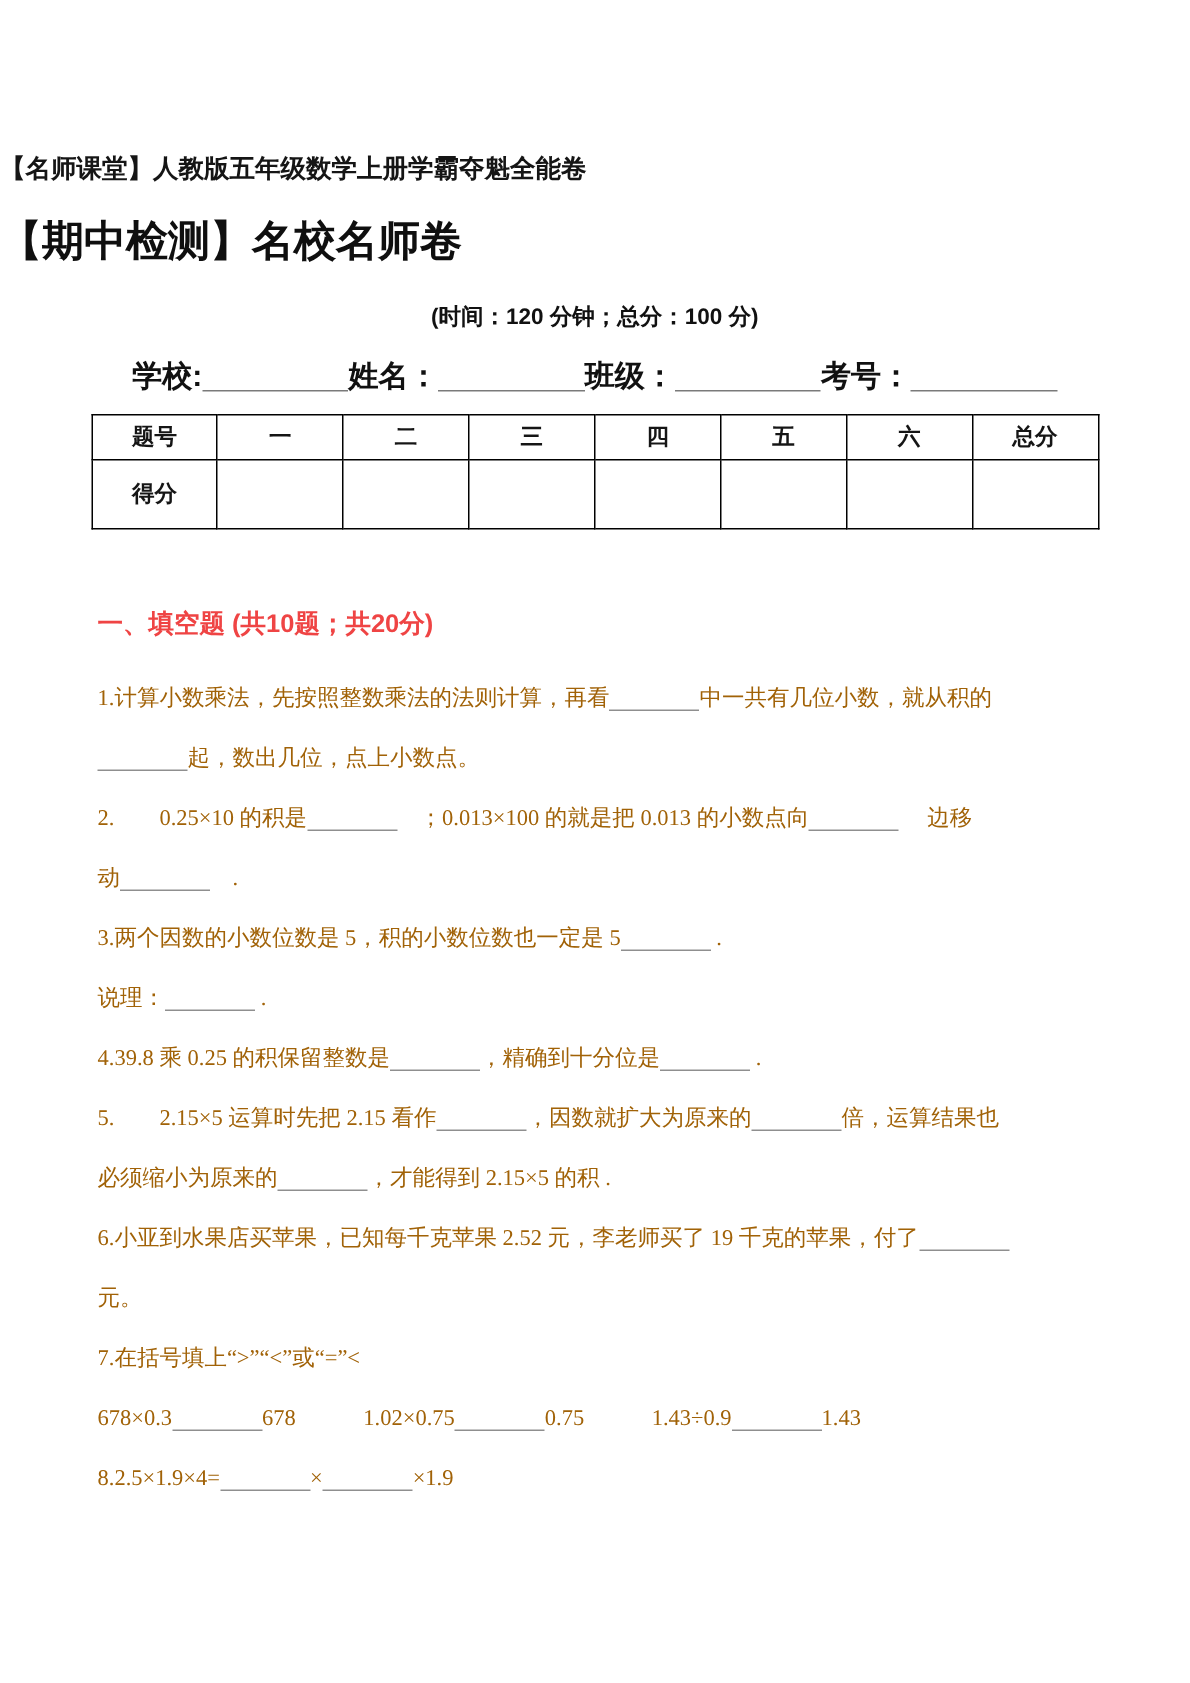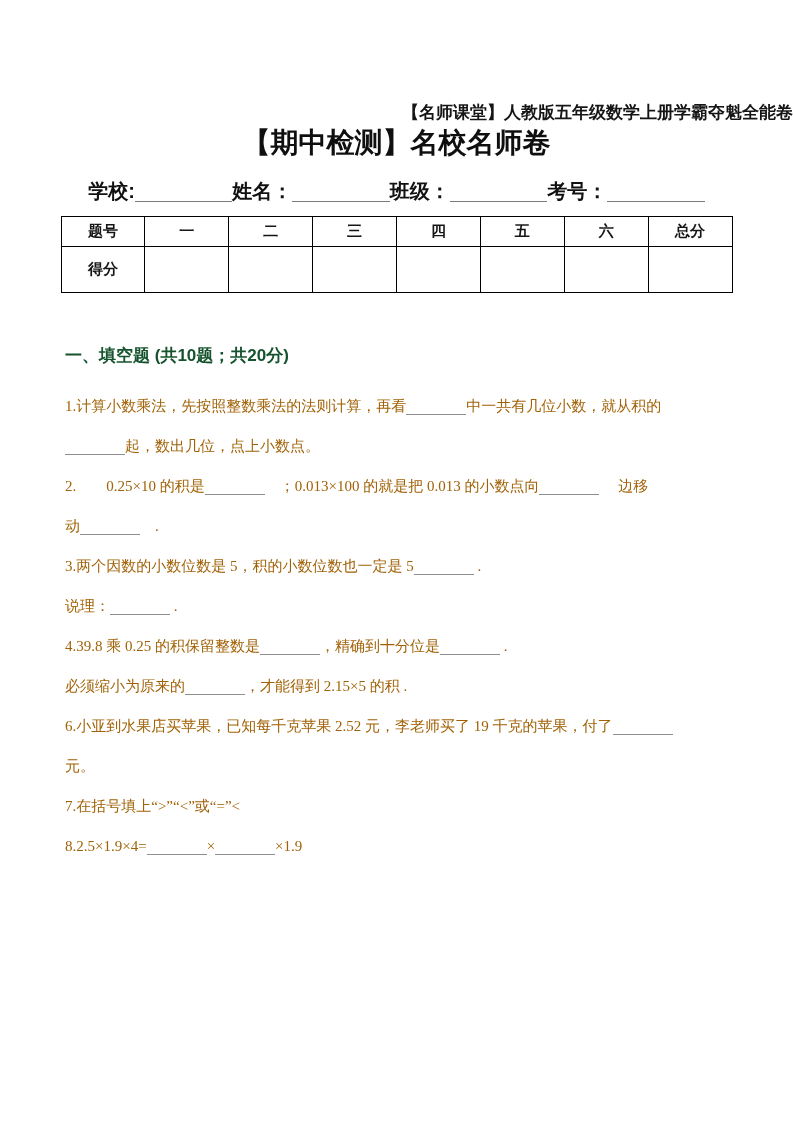--- a/index.html
+++ b/index.html
@@ -3,26 +3,26 @@
 <meta charset="utf-8">
 <style>
   html,body{margin:0;padding:0;}
   body{
     width:793px;height:1122px;background:#ffffff;color:#111;
     font-family:"Liberation Serif","DejaVu Serif",serif;
     overflow:hidden;
   }
   .page{width:793px;height:1122px;position:relative;}
   .series-title{
-    margin:102px 0 0 0;text-align:right;
+    margin:102px 0 0 0;text-align:left;
     font-family:"Liberation Sans","DejaVu Sans",sans-serif;
     font-weight:bold;font-size:17px;line-height:22px;color:#151515;
   }
   .main-title{
-    text-align:center;
+    margin-top:18px;text-align:left;
     font-family:"Liberation Sans","DejaVu Sans",sans-serif;
     font-weight:bold;font-size:28px;line-height:38px;color:#0f0f0f;
   }
   .exam-info{
     margin-top:22px;text-align:center;
     font-family:"Liberation Sans","DejaVu Sans",sans-serif;
     font-weight:bold;font-size:15px;line-height:20px;
   }
   .student-info{
     margin-top:18px;text-align:center;
@@ -36,21 +36,21 @@
   .score-table th,.score-table td{
     border:1.5px solid #000;text-align:center;
     font-family:"Liberation Sans","DejaVu Sans",sans-serif;
     font-weight:bold;font-size:15px;color:#151515;padding:0;
   }
   .score-table .r1{height:30px;margin-left:16px;}
   .score-table .r2{height:46px;}
   .section-title{
     margin:52px 65px 0 65px;
     font-family:"Liberation Sans","DejaVu Sans",sans-serif;
-    font-weight:bold;font-size:17px;line-height:22px;color:#14532d;
+    font-weight:bold;font-size:17px;line-height:22px;color:#ef4444;
   }
   .questions{margin:19px 40px 0 65px;}
   .qline{
     font-size:15px;line-height:40px;height:40px;white-space:pre;
     color:#a16207;
   }
   .blank{
     display:inline-block;height:0.85em;
     border-bottom:1.5px solid #8f8f8f;vertical-align:-4px;
   }
@@ -58,20 +58,21 @@
 </style>
 </head>
 <body>
 
 <div class="page">
 
   <div class="series-title">【名师课堂】人教版五年级数学上册学霸夺魁全能卷</div>
 
   <div class="main-title">【期中检测】名校名师卷</div>
 
+  <div class="exam-info">(时间：120 分钟；总分：100 分)</div>
 
   <div class="student-info">学校:<span class="blank" style="width: 97.5px;"></span>姓名：<span class="blank" style="width: 97.5px;"></span>班级：<span class="blank" style="width: 97.5px;"></span>考号：<span class="blank" style="width: 97.5px;"></span></div>
 
   <table class="score-table">
     <tbody>
       <tr class="r1">
         <th>题号</th>
         <th>一</th>
         <th>二</th>
         <th>三</th>
@@ -96,20 +97,22 @@
   <div class="section-title">一、填空题 (共10题；共20分)</div>
 
   <div class="questions">
     <div class="qline">1.计算小数乘法，先按照整数乘法的法则计算，再看<span class="blank" style="width: 60px;"></span>中一共有几位小数，就从积的</div>
     <div class="qline"><span class="blank" style="width: 60px;"></span>起，数出几位，点上小数点。</div>
     <div class="qline">2.　　0.25×10 的积是<span class="blank" style="width: 60px;"></span>　；0.013×100 的就是把 0.013 的小数点向<span class="blank" style="width: 60px;"></span>　 边移</div>
     <div class="qline">动<span class="blank" style="width: 60px;"></span>　.</div>
     <div class="qline">3.两个因数的小数位数是 5，积的小数位数也一定是 5<span class="blank" style="width: 60px;"></span> .</div>
     <div class="qline">说理：<span class="blank" style="width: 60px;"></span> .</div>
     <div class="qline">4.39.8 乘 0.25 的积保留整数是<span class="blank" style="width: 60px;"></span>，精确到十分位是<span class="blank" style="width: 60px;"></span> .</div>
+    <div class="qline">5.　　2.15×5 运算时先把 2.15 看作<span class="blank" style="width: 60px;"></span>，因数就扩大为原来的<span class="blank" style="width: 60px;"></span>倍，运算结果也</div>
     <div class="qline">必须缩小为原来的<span class="blank" style="width: 60px;"></span>，才能得到 2.15×5 的积 .</div>
     <div class="qline">6.小亚到水果店买苹果，已知每千克苹果 2.52 元，李老师买了 19 千克的苹果，付了<span class="blank" style="width: 60px;"></span></div>
     <div class="qline">元。</div>
     <div class="qline">7.在括号填上“&gt;”“&lt;”或“=”&lt;</div>
+    <div class="qline">678×0.3<span class="blank" style="width: 60px;"></span>678　　　1.02×0.75<span class="blank" style="width: 60px;"></span>0.75　　　1.43÷0.9<span class="blank" style="width: 60px;"></span>1.43</div>
     <div class="qline">8.2.5×1.9×4=<span class="blank" style="width: 60px;"></span>×<span class="blank" style="width: 60px;"></span>×1.9</div>
   </div>
 
 </div>
 
 </body></html>

